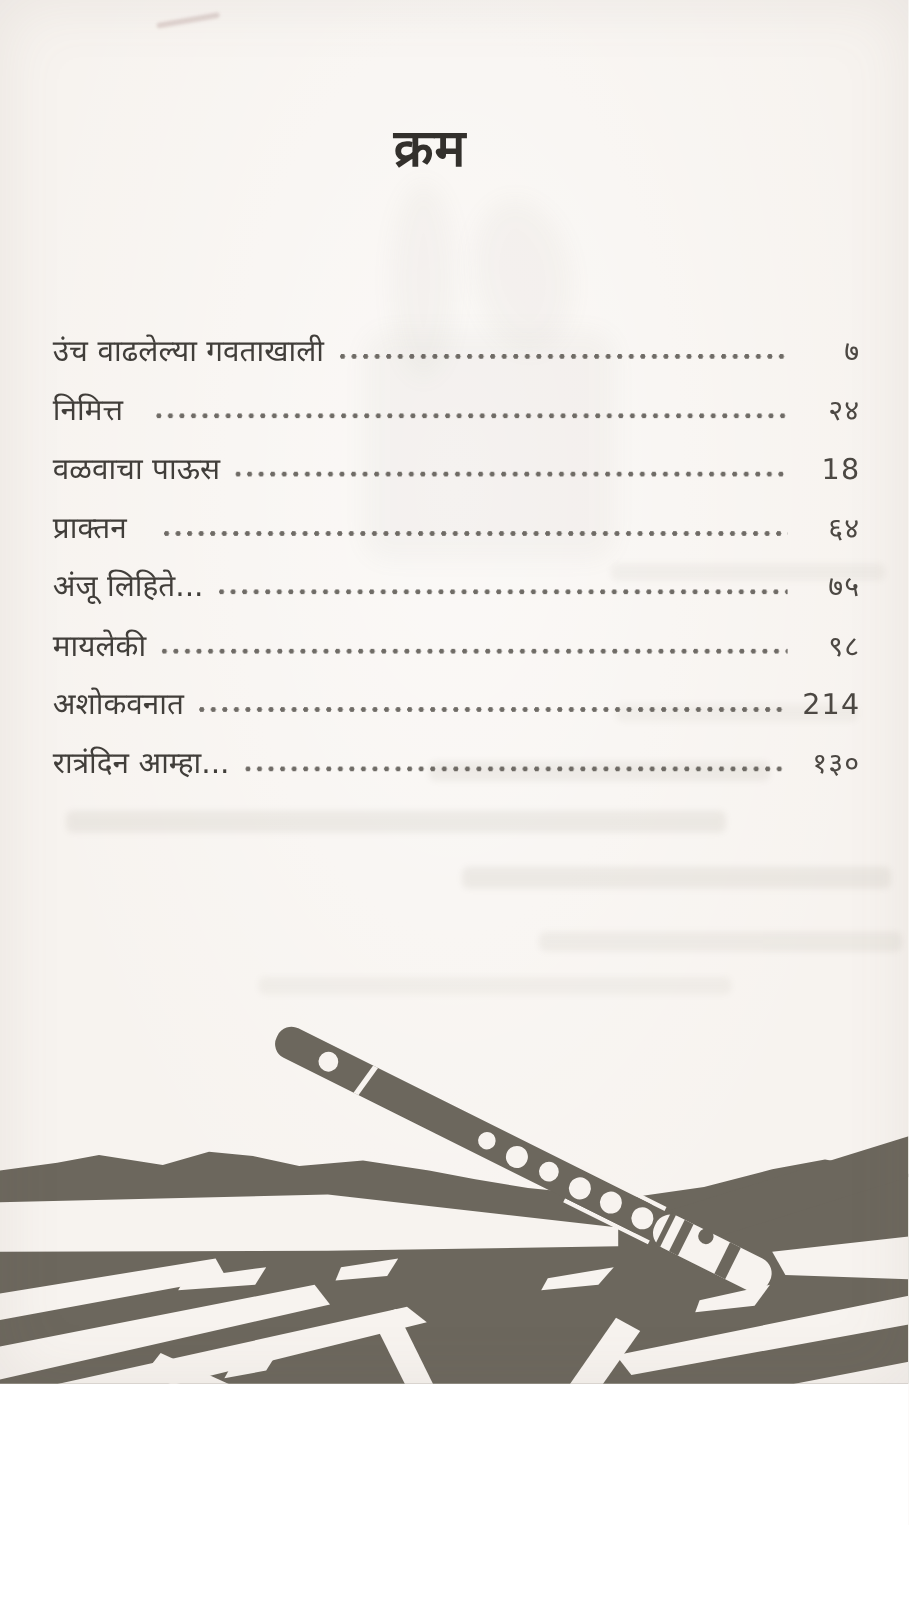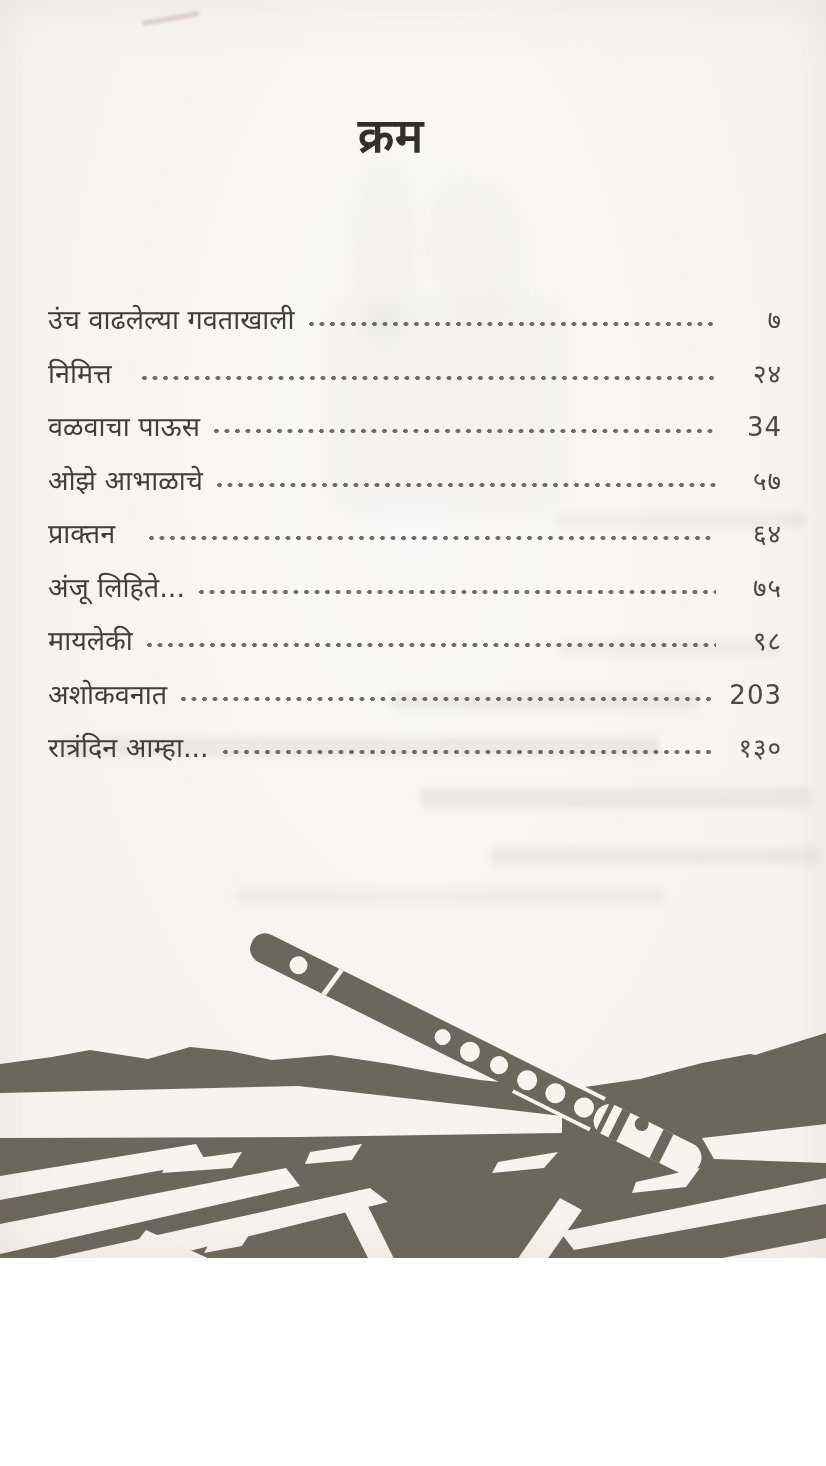--- a/index.html
+++ b/index.html
@@ -109,46 +109,41 @@
       <span class="toc-page">७</span>
     </div>
     <div class="toc-row">
       <span class="toc-title">निमित्त</span>
       <span class="leader" style="margin-left:30px;"></span>
       <span class="toc-page">२४</span>
     </div>
     <div class="toc-row">
       <span class="toc-title">वळवाचा पाऊस</span>
       <span class="leader"></span>
-      <span class="toc-page">34</span>
-    </div>
-    <div class="toc-row">
-      <span class="toc-title">ओझे आभाळाचे</span>
-      <span class="leader"></span>
-      <span class="toc-page">५७</span>
+      <span class="toc-page">18</span>
     </div>
     <div class="toc-row">
       <span class="toc-title">प्राक्तन</span>
       <span class="leader" style="margin-left:34px;"></span>
       <span class="toc-page">६४</span>
     </div>
     <div class="toc-row">
       <span class="toc-title">अंजू लिहिते...</span>
       <span class="leader"></span>
       <span class="toc-page">७५</span>
     </div>
     <div class="toc-row">
       <span class="toc-title">मायलेकी</span>
       <span class="leader"></span>
       <span class="toc-page">९८</span>
     </div>
     <div class="toc-row">
       <span class="toc-title">अशोकवनात</span>
       <span class="leader"></span>
-      <span class="toc-page">203</span>
+      <span class="toc-page">214</span>
     </div>
     <div class="toc-row">
       <span class="toc-title">रात्रंदिन आम्हा...</span>
       <span class="leader"></span>
       <span class="toc-page">१३०</span>
     </div>
   </div>
 
   <svg class="art" viewBox="0 0 826 536" preserveAspectRatio="none" aria-hidden="true">
 

